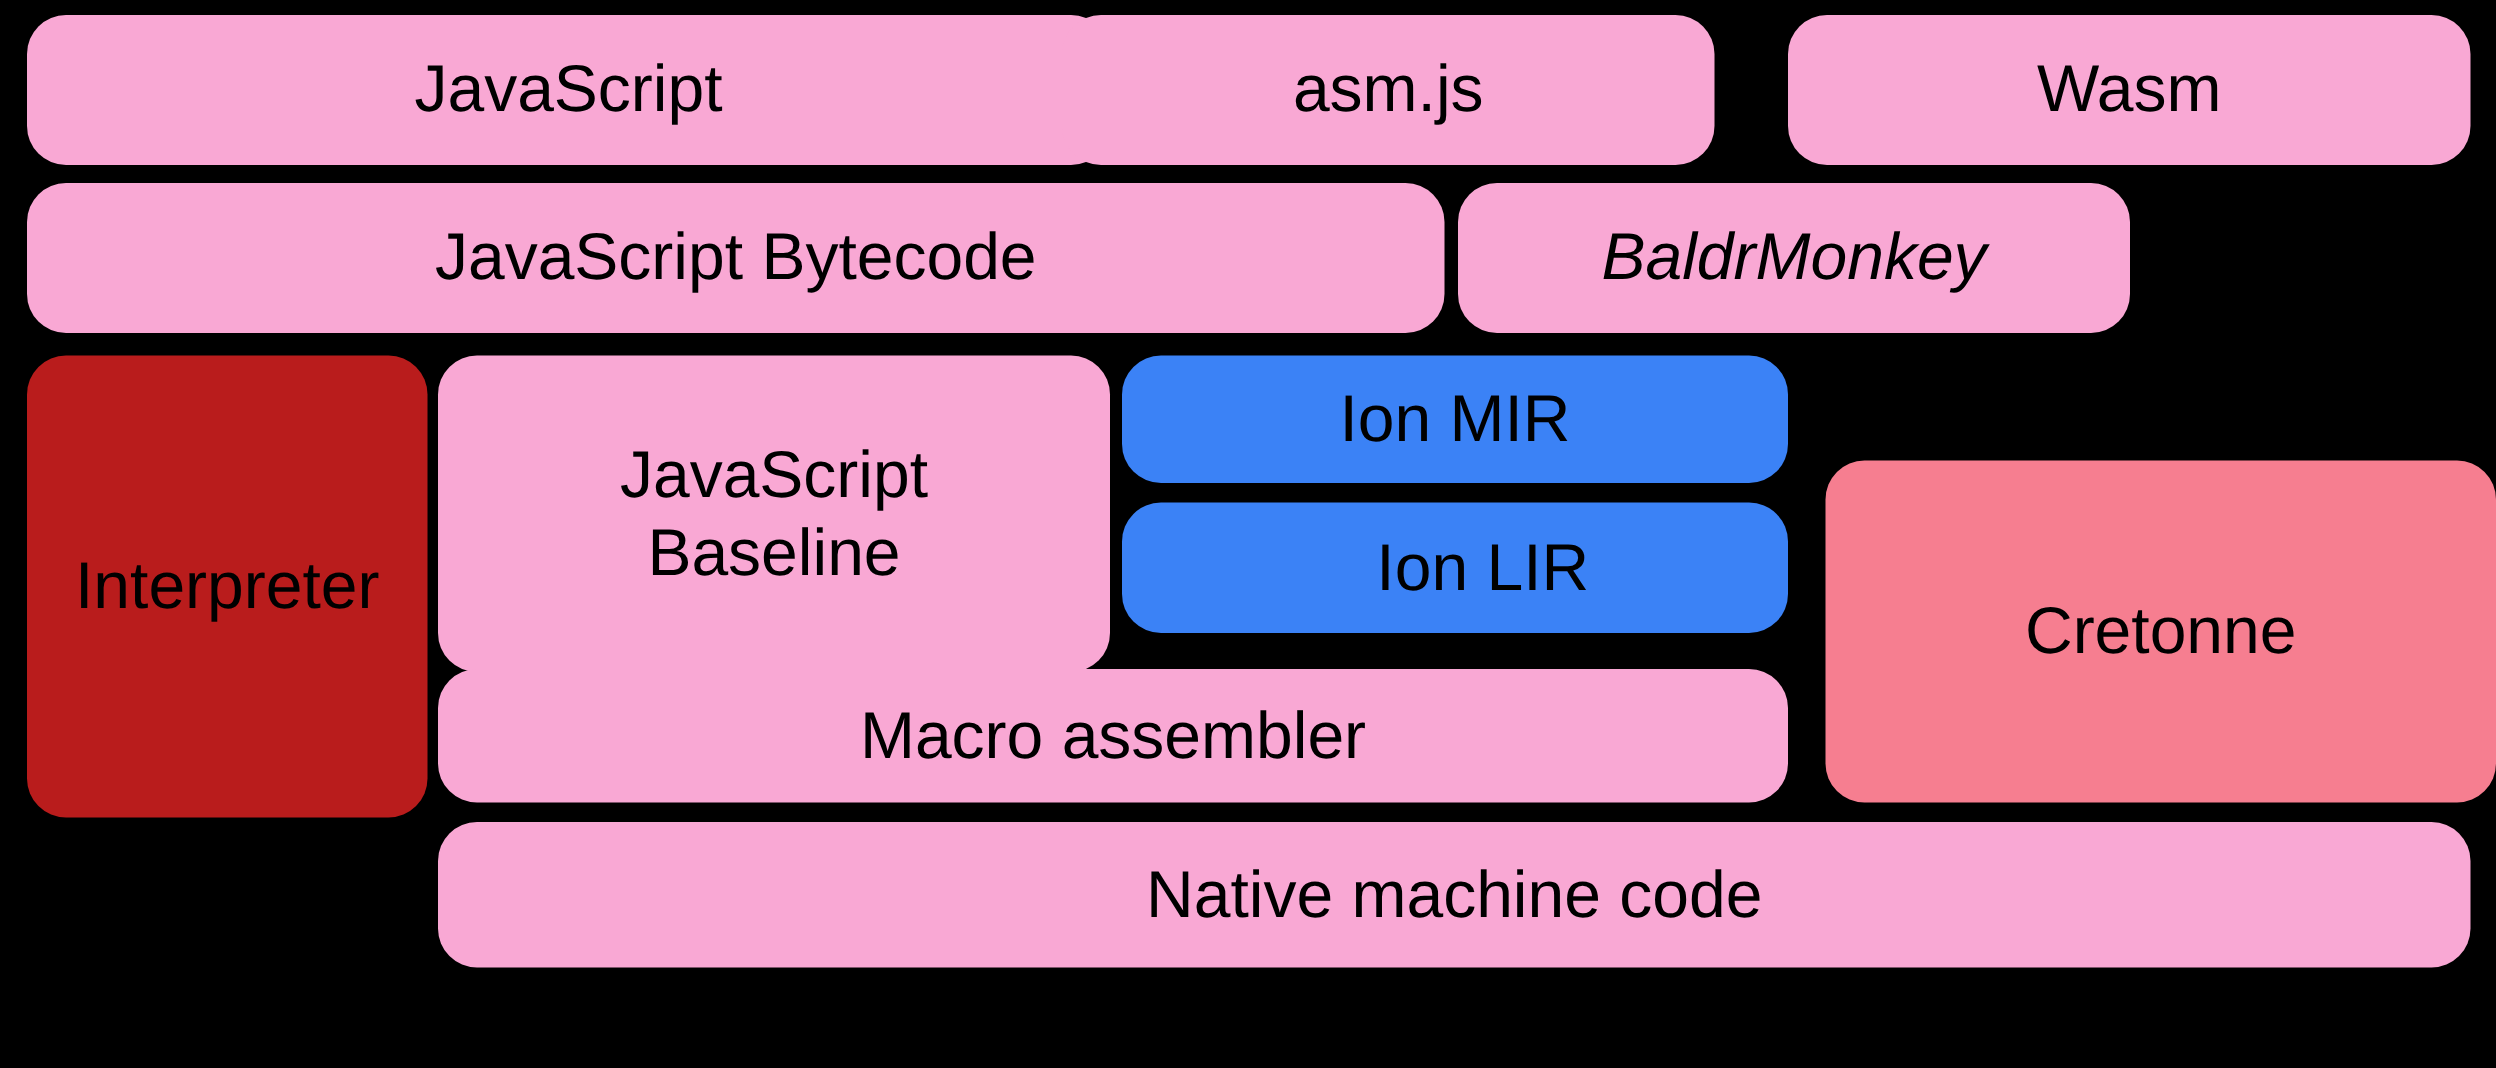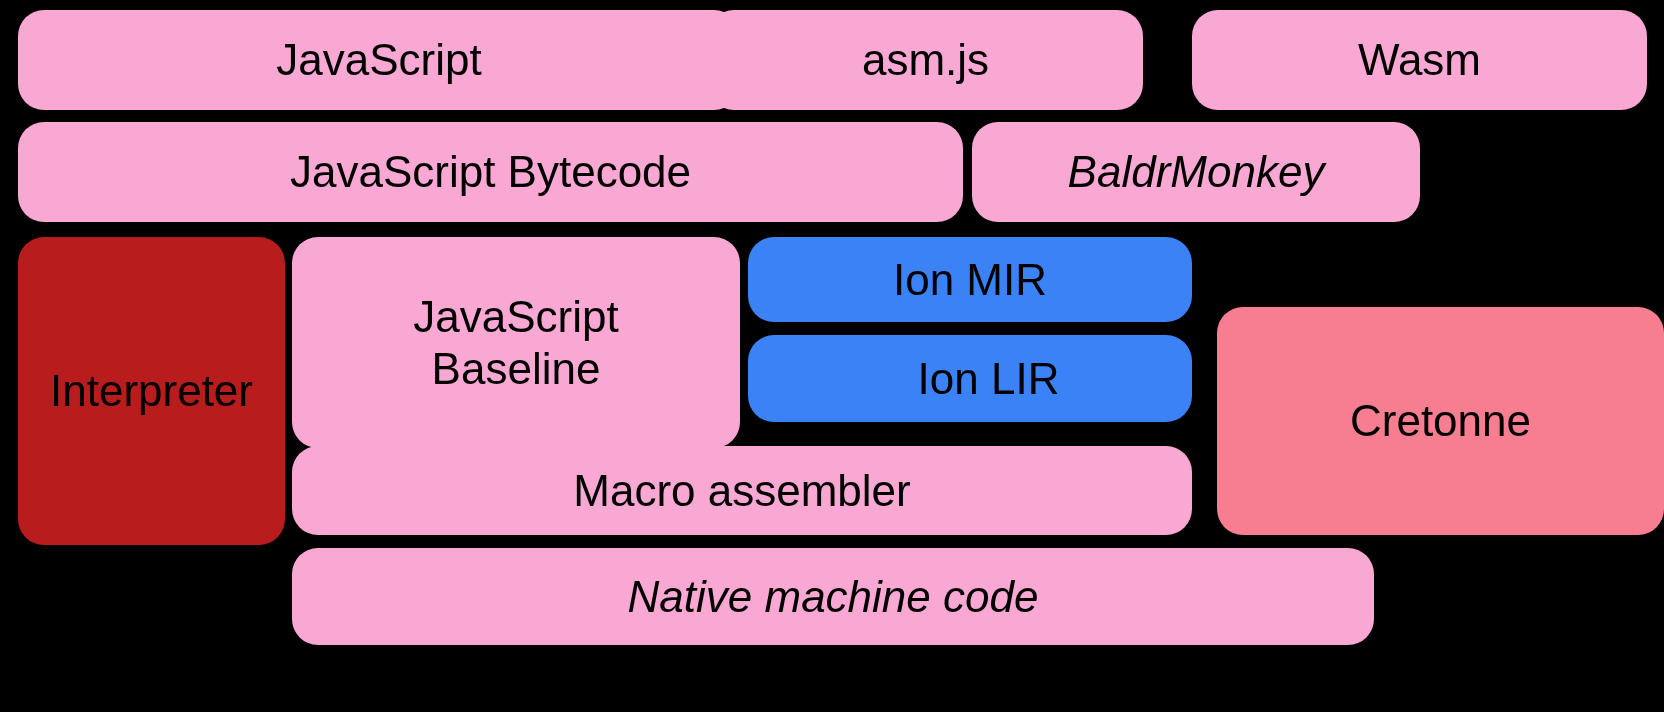--- a/index.html
+++ b/index.html
@@ -60,15 +60,15 @@
 Baseline</div>
 
   <div class="box fill-green" style="left:748px; top:237px; width:444px; height:85px;">Ion MIR</div>
 
   <div class="box fill-green" style="left:748px; top:335px; width:444px; height:87px;padding-left:37px;">Ion LIR</div>
 
   <div class="box fill-pink" style="left:1200px;top:307px; width:447px; height:228px;margin-left:17px;">Cretonne</div>
 
   <div class="box fill-white" style="left:292px; top:446px; width:900px; height:89px;">Macro assembler</div>
 
-  <div class="box fill-white" style="left:292px; top:548px; width:1082px; height:97px;font-style:italic;">Native machine code</div>
+  <div class="box fill-white" style="left:292px; top:548px; width:1355px; height:97px;">Native machine code</div>
 
 </div>
 
 </body></html>

